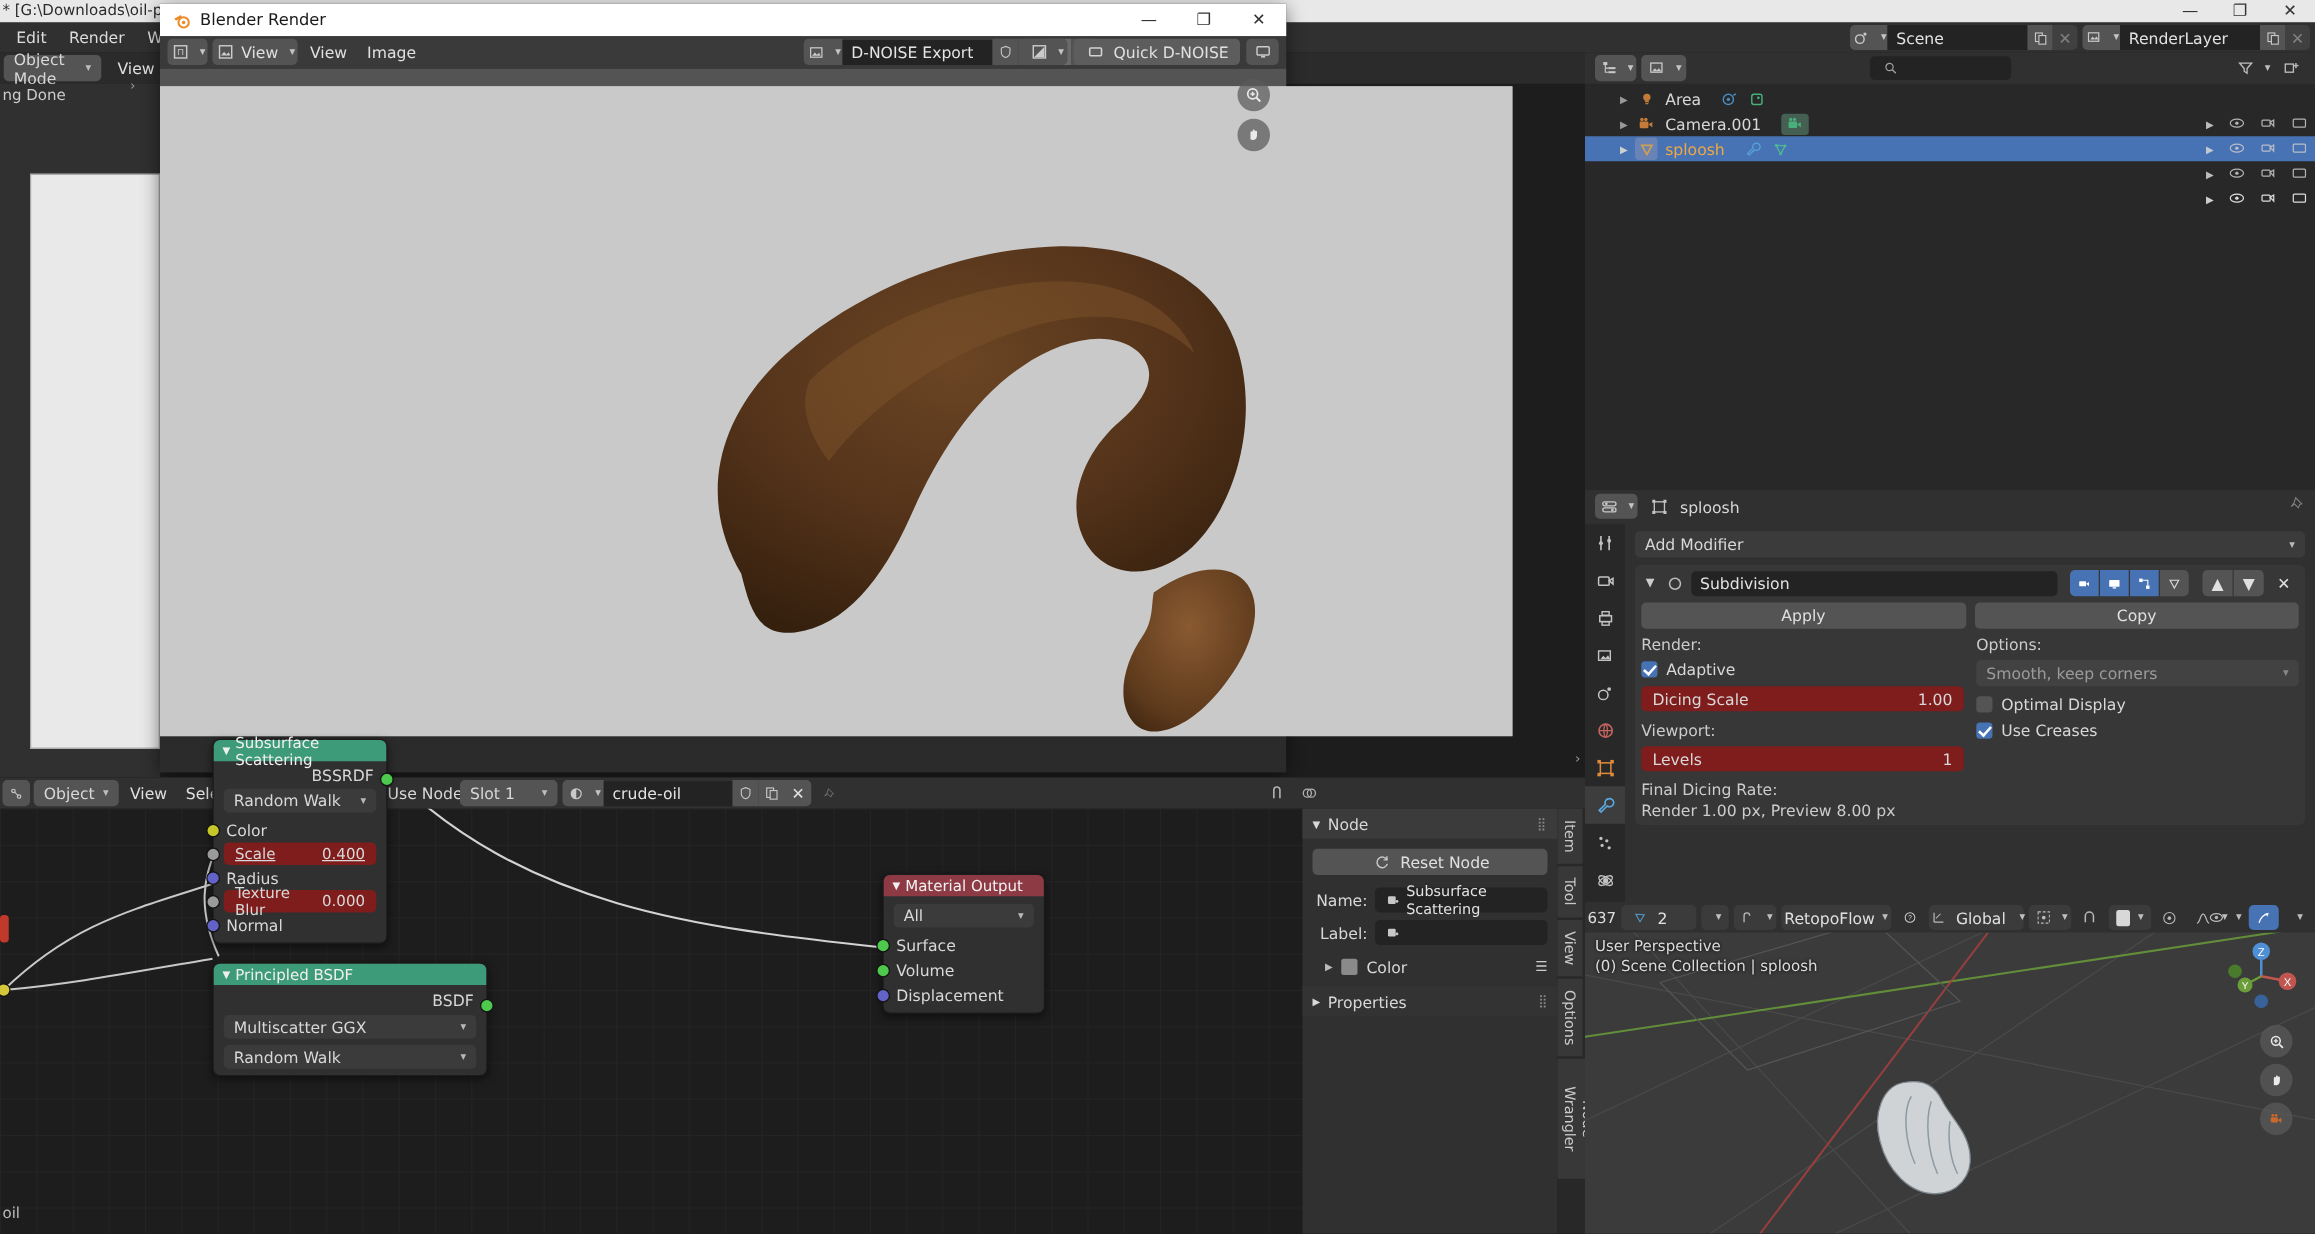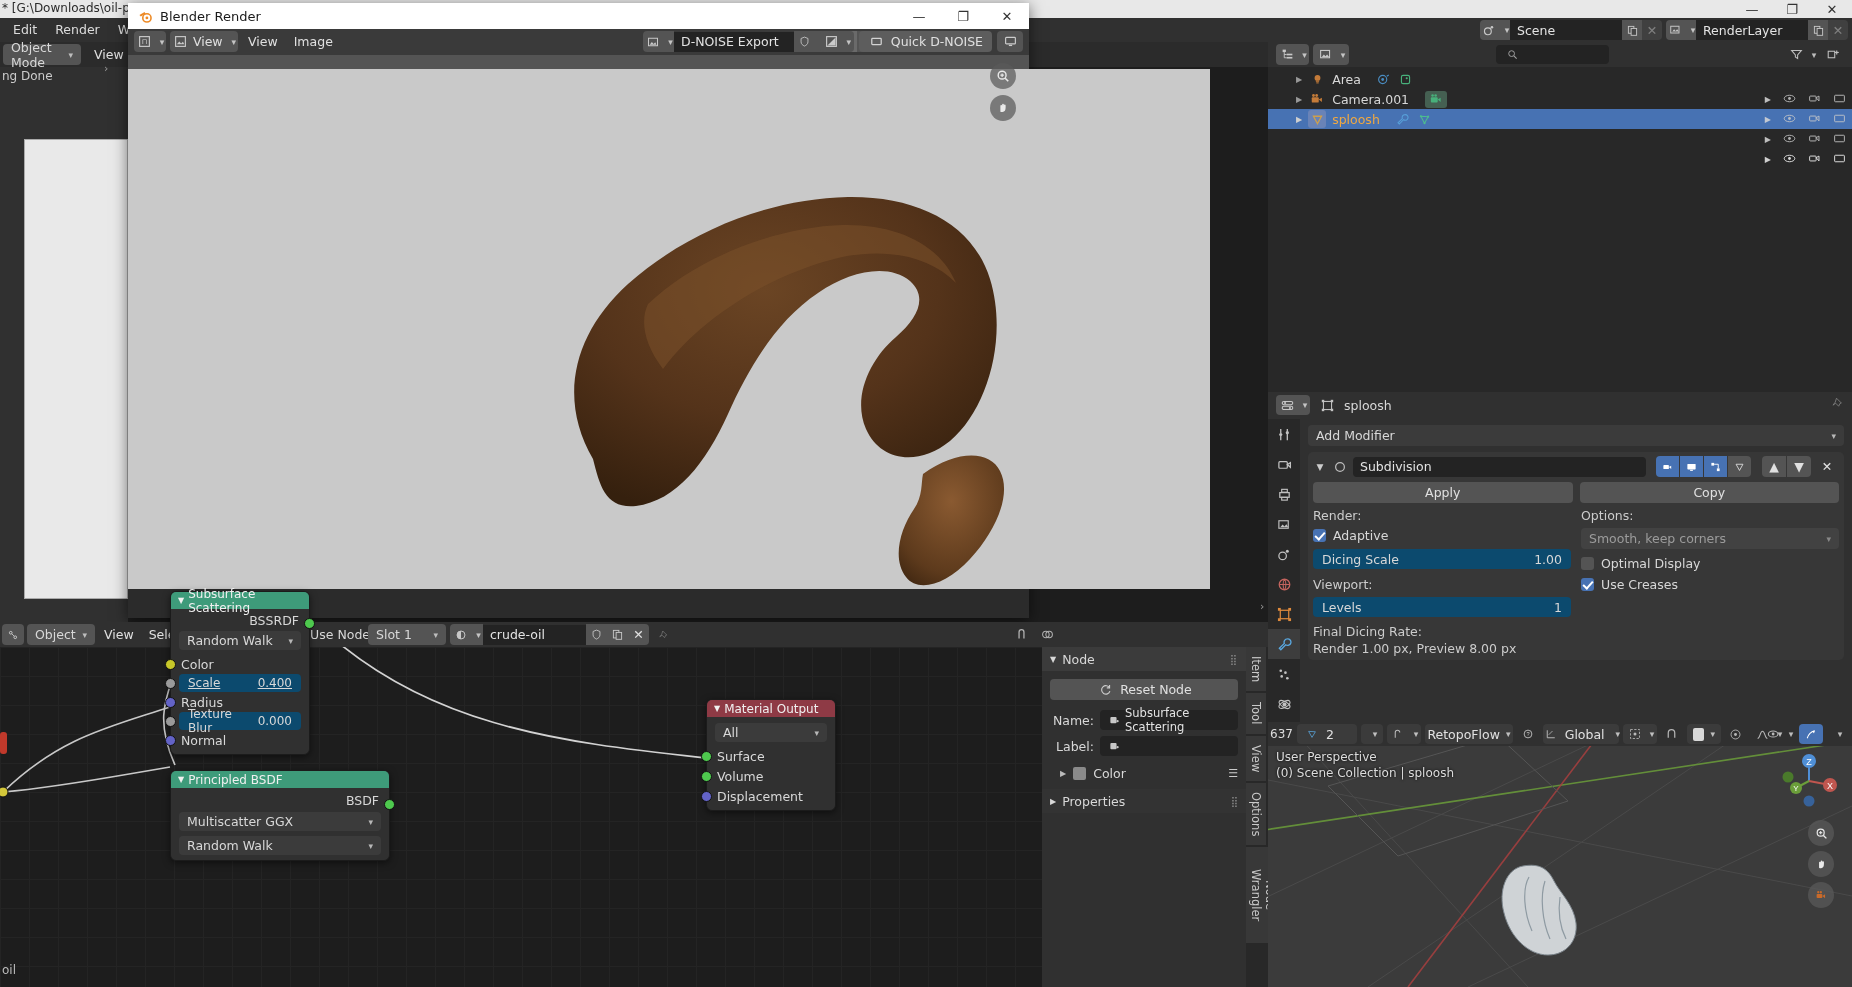--- a/index.html
+++ b/index.html
@@ -17,21 +17,21 @@
     align-items:center; justify-content:center; color:#e0e0e0; font-size:12.5px;
     padding:0 6px; white-space:nowrap;
   }
   .btn.blue{ background:#4772b3; color:#fff; }
   .btn.flat{ background:transparent; }
   .field{
     background:#232323; border-radius:4px; height:20px; display:flex;
     align-items:center; padding:0 7px; color:#e3e3e3; font-size:12.5px;
   }
   .slider{
-    background:#0c4a6e; border-radius:4px; height:20px; display:flex;
+    background:#7f1d1d; border-radius:4px; height:20px; display:flex;
     align-items:center; justify-content:space-between; padding:0 9px; font-size:12.5px;
   }
   .drop{
     background:#545454; border-radius:4px; height:21px; display:flex;
     align-items:center; padding:0 8px; justify-content:space-between; font-size:12.5px;
   }
   .drop.dk{ background:#3b3b3b; }
   .chev{ font-size:9px; opacity:.8; margin-left:6px; }
   .chk{
     width:13px;height:13px;border-radius:3px;background:#545454;display:inline-block;

